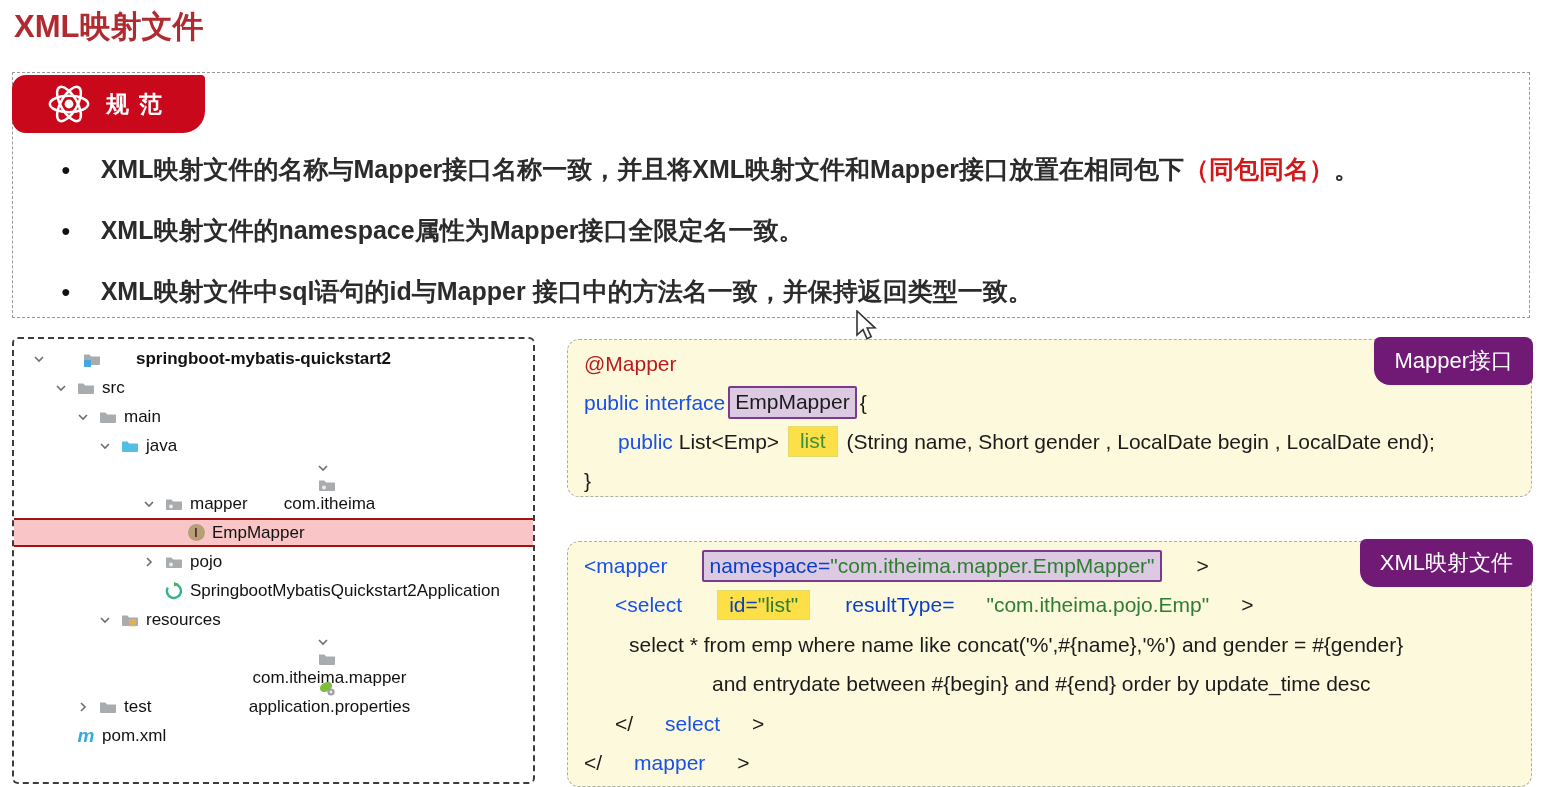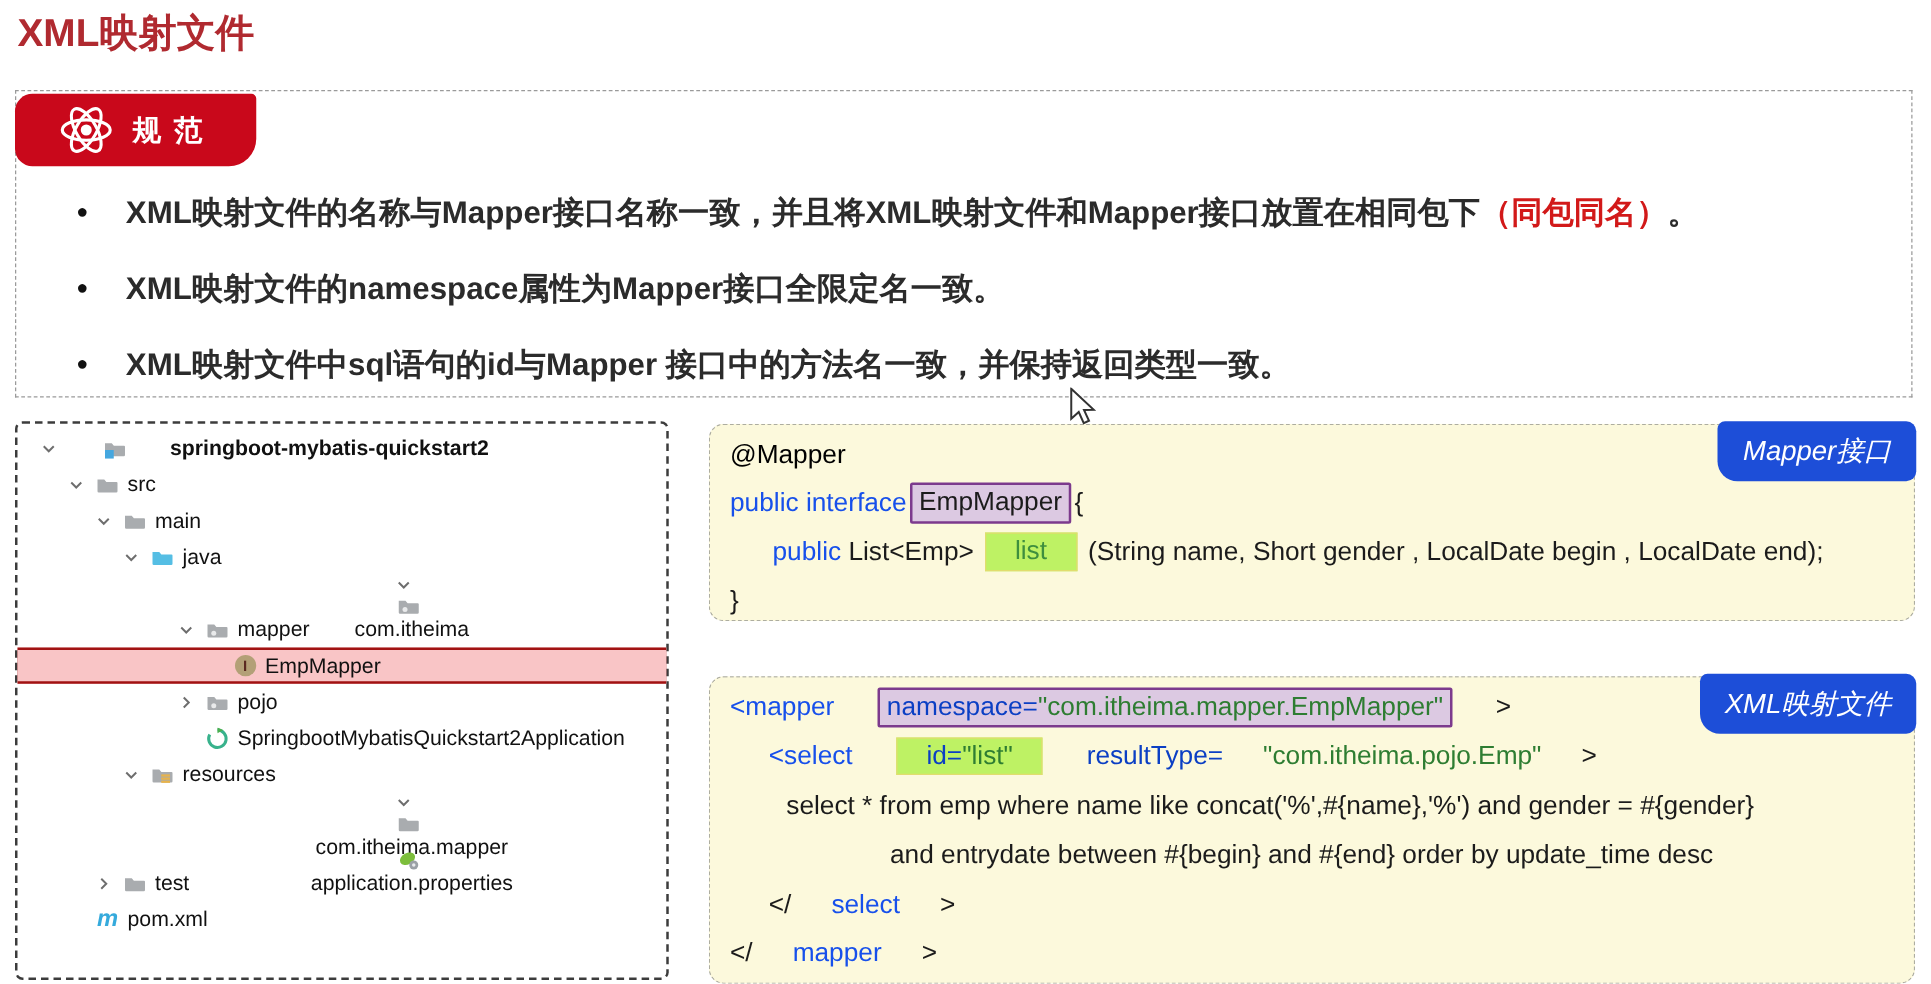--- a/index.html
+++ b/index.html
@@ -92,42 +92,41 @@
     padding: 4px 0 0 16px; font-size: 21px; color: #1b1b1b;
   }
   .codebox.box1 { top: 339px; height: 158px; }
   .codebox.box2 { top: 541px; height: 246px; }
   .cline { height: 39px; display: flex; align-items: center; white-space: pre; }
   .box2 .cline { height: 39.5px; gap: 32px; }
   .kw { color: #1750EB; }
   .tag { color: #1750EB; }
   .attr { color: #0B3FC4; }
   .str { color: #2E7D32; }
-  .ann { color: #000000; }
+  .ann { color: #b91c1c; }
   .fn  { color: #3E8F3E; }
   .plain { color: #1b1b1b; }
   .pbox {
     display: inline-block; background: #DCC9E2; border: 2px solid #7C3A8D;
     padding: 1px 5px; margin: 0 3px; border-radius: 2px; line-height: 1.25;
   }
   .ybox {
-    display: inline-block; background: #bef264; border: 1px solid #E0DD6E;
-    padding: 1px 23px; margin: 0 3px; line-height: 1.25;
+    display: inline-block; background: #fde047; border: 1px solid #E0DD6E;
+    padding: 1px 11px; margin: 0 3px; line-height: 1.25;
   }
   .ind31 { padding-left: 31px; }
   .ind34 { padding-left: 34px; }
   .ind45 { padding-left: 45px; }
   .ind128 { padding-left: 128px; }
 
   .code-badge {
     position: absolute; right: -2px; top: -3px; height: 48px;
-    background: #1d4ed8; color: #fff; font-size: 22px;
+    background: #701a75; color: #fff; font-size: 22px;
     display: flex; align-items: center; padding: 0 20px;
     border-radius: 6px 8px 8px 16px;
-    font-style: italic;
   }
 </style>
 </head>
 <body>
 
 <div class="page-title">XML映射文件</div>
 
 <div class="spec-box">
   <div class="spec-badge">
     <svg class="atom" viewBox="-24 -24 48 48">

